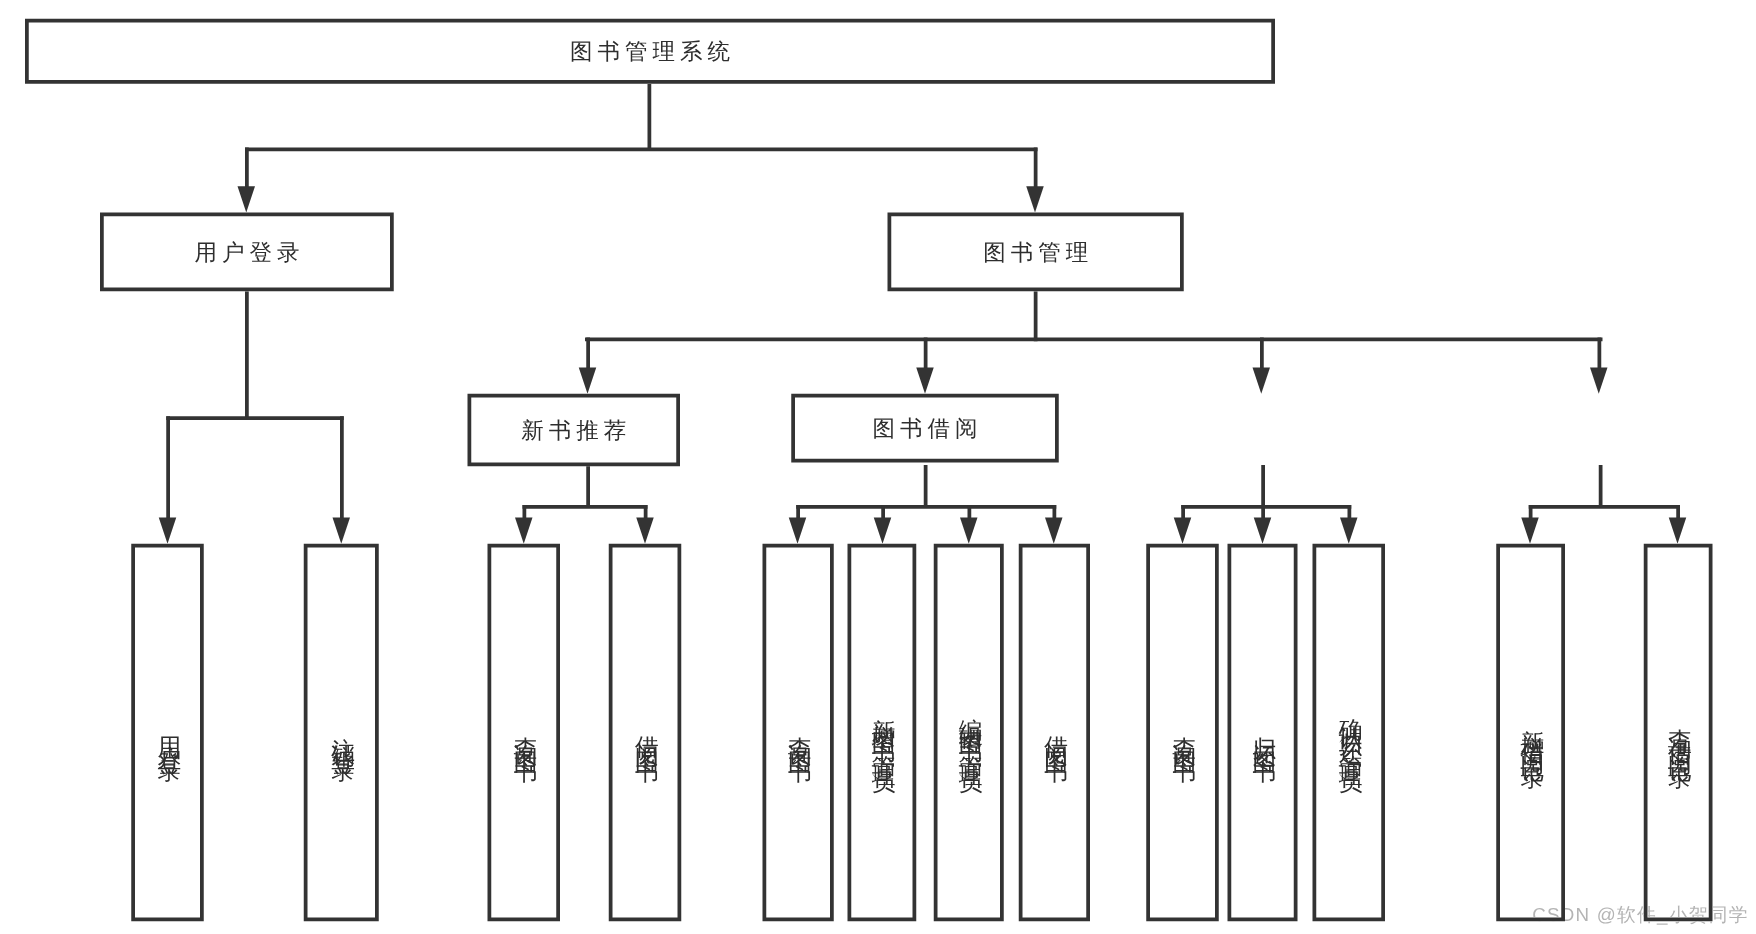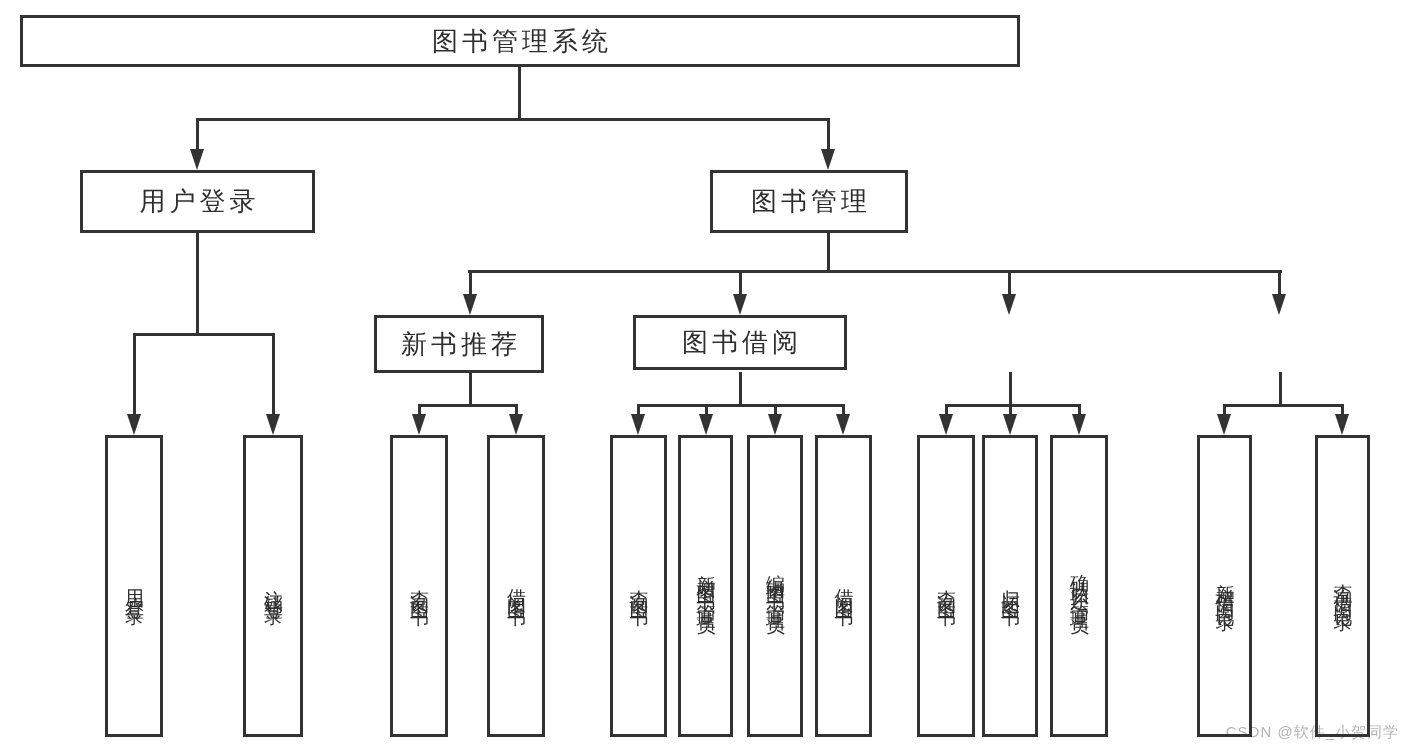--- a/index.html
+++ b/index.html
@@ -5,21 +5,21 @@
   * { margin:0; padding:0; box-sizing:border-box; }
   html,body { background:#fff; }
   body { font-family:"Liberation Sans","DejaVu Sans",sans-serif; color:#2e2e2e; }
   .canvas { position:relative; width:1405px; height:747px; background:#ffffff; overflow:hidden; }
 
   .node {
     position:absolute; background:#fff; border:3px solid #333;
     display:flex; align-items:center; justify-content:center;
     color:#2e2e2e; z-index:2; text-align:center;
   }
-  .h-label { font-size:26px; letter-spacing:4px; text-indent:4px; }
+  .h-label { font-size:18px; letter-spacing:4px; text-indent:4px; }
   .leaf {
     writing-mode:vertical-rl; text-orientation:mixed;
     font-size:19px; letter-spacing:6px; line-height:1.1;
   }
 
   .vline, .hline { position:absolute; background:#333; z-index:1; }
   .arrow {
     position:absolute; width:0; height:0; z-index:1;
     border-left:7px solid transparent; border-right:7px solid transparent;
     border-top:21px solid #333;
@@ -27,21 +27,21 @@
 
   .watermark {
     position:absolute; right:6px; bottom:5px;
     font-size:15px; letter-spacing:1px; color:#b4b4b4;
     z-index:6; mix-blend-mode:darken; white-space:nowrap;
   }
 
   
   .n-root { left:20px;  top:15px;  width:1000px; height:52px; }
   .n-l2a  { left:80px;  top:170px; width:235px;  height:63px; }
-  .n-l2b  { left:710px; top:170px; width:198px;  height:63px; }
+  .n-l2b  { left:710px; top:170px; width:237px;  height:63px; }
   .n-l3a  { left:374px; top:315px; width:170px;  height:58px; }
   .n-l3b  { left:633px; top:315px; width:214px;  height:55px; }
   .n-l3c  { left:903px; top:315px; width:214px;  height:58px; }
   .n-l3d  { left:1173px;top:315px; width:214px;  height:58px; }
   .leaf   { top:435px; height:302px; }
   .lf1  { left:105px;  width:58px; }
   .lf2  { left:243px;  width:60px; }
   .lf3  { left:390px;  width:58px; }
   .lf4  { left:487px;  width:58px; }
   .lf5  { left:610px;  width:57px; }

